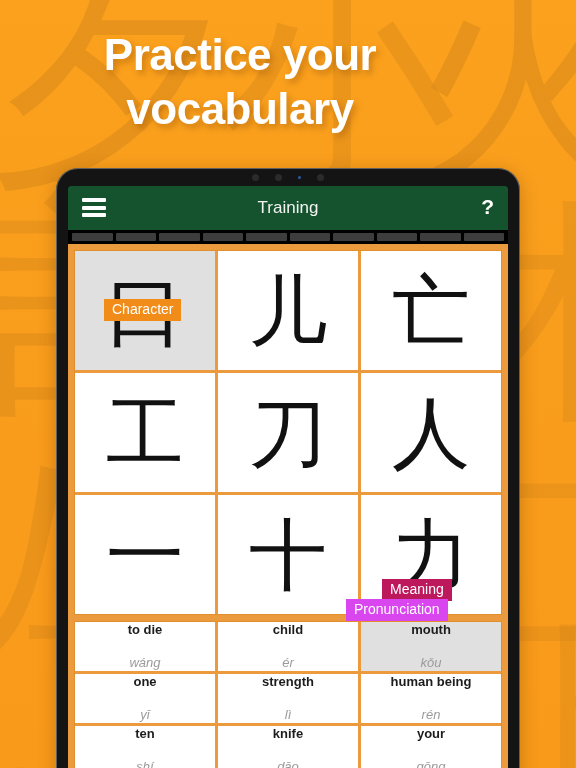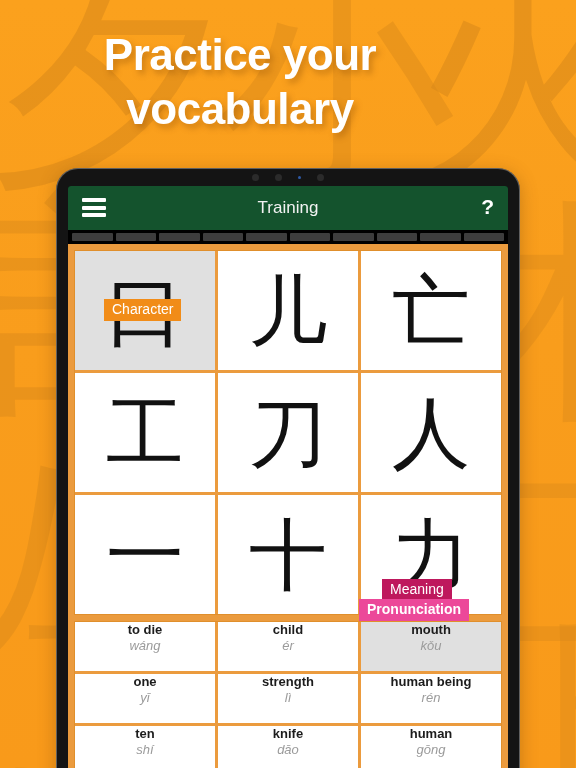--- a/index.html
+++ b/index.html
@@ -206,21 +206,21 @@
     gap: 3px;
     background: #eb9b3e;
     border: 1px solid #e08f2c;
     position: relative;
   }
   .word-cell {
     background: #ffffff;
     display: flex;
     flex-direction: column;
     align-items: center;
-    justify-content: flex-start;
+    justify-content: space-between;
     cursor: pointer;
     position: relative;
     overflow: hidden;
   }
   .word-cell.selected { background: #e0e0e0; }
   .word-meaning {
     font-size: 13px;
     font-weight: 700;
     color: #1c1c1c;
     line-height: 1.25;
@@ -248,24 +248,23 @@
     background: #f18c18;
     left: 36px;
     top: 113px;
   }
   .badge-meaning {
     background: #be185d;
     left: 314px;
     top: 393px;
   }
   .badge-pronunciation {
-    background: #ec4899;
-    left: 291px;
+    background: #d946ef;
+    left: 278px;
     top: 413px;
-    font-weight: bold;
   }
 </style>
 </head>
 <body>
 
 <div class="promo">
 
   <div class="watermark wm-1">夕</div>
   <div class="watermark wm-2">小</div>
   <div class="watermark wm-3">火</div>
@@ -357,21 +356,21 @@
           </div>
           <div class="word-cell">
             <div class="word-meaning">ten</div>
             <div class="word-pinyin">shí</div>
           </div>
           <div class="word-cell">
             <div class="word-meaning">knife</div>
             <div class="word-pinyin">dāo</div>
           </div>
           <div class="word-cell">
-            <div class="word-meaning">human</div>
+            <div class="word-meaning">your</div>
             <div class="word-pinyin">gōng</div>
           </div>
         </div>
 
         <div class="badge badge-character">Character</div>
         <div class="badge badge-meaning">Meaning</div>
         <div class="badge badge-pronunciation">Pronunciation</div>
 
       </div>
     </div>

